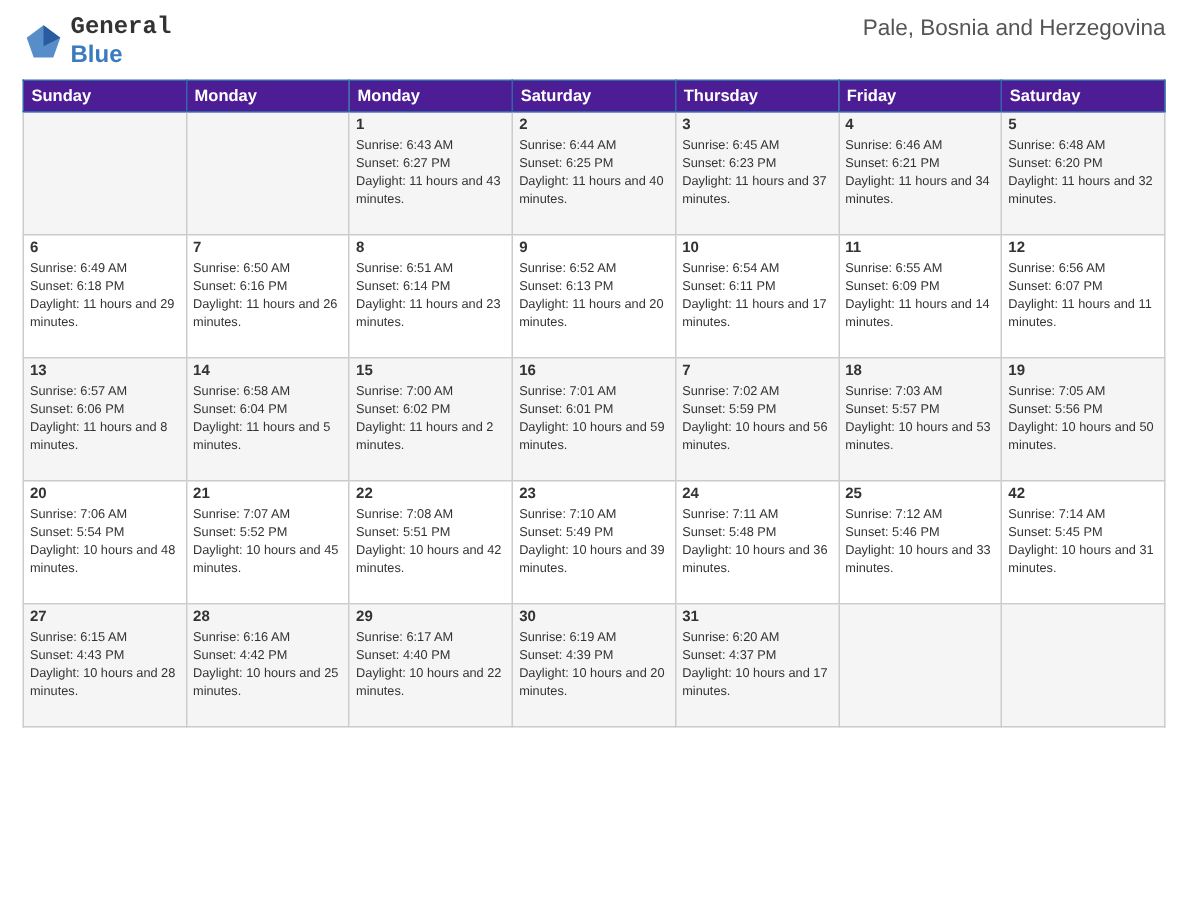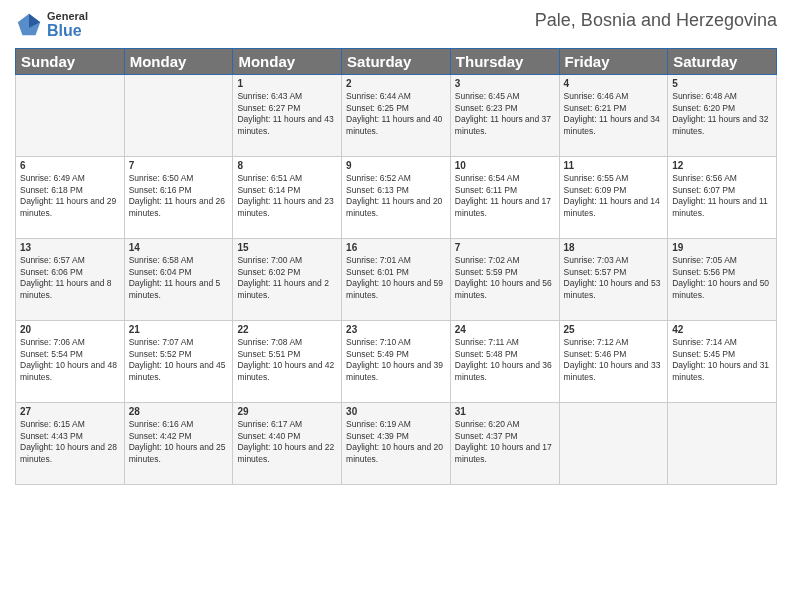--- a/index.html
+++ b/index.html
@@ -25,56 +25,57 @@
       display: flex;
       align-items: center;
       gap: 4px;
     }
     .logo-text {
       display: flex;
       flex-direction: column;
       line-height: 1.1;
     }
     .logo-general {
-      font-size: 11px;
-      font-weight: bold;
-      color: #333;
+      font-size: 16px;
+      font-weight: bold;
+      color: #333;
+      font-family: Liberation Mono, monospace;
     }
     .logo-blue {
       font-size: 16px;
       font-weight: bold;
       color: #3a7abf;
     }
     .logo-icon {
       width: 28px;
       height: 28px;
     }
     .title-block {
       text-align: right;
     }
     .month-title {
       font-size: 32px;
       font-weight: 300;
       color: #222;
       line-height: 1.1;
     }
     .location {
-      font-size: 18px;
+      font-size: 15px;
       color: #555;
       text-align: center;
     }
     table {
       width: 100%;
       border-collapse: collapse;
       table-layout: fixed;
     }
     thead tr th {
-      background-color: #737373;
+      background-color: #4c1d95;
       color: #fff;
-      font-size: 15px;
+      font-size: 11px;
       font-weight: bold;
       padding: 4px 5px;
       text-align: left;
       border: 1px solid #2e68a8;
     }
     tbody tr td {
       border: 1px solid #ccc;
       vertical-align: top;
       padding: 3px 4px;
       font-size: 9px;

